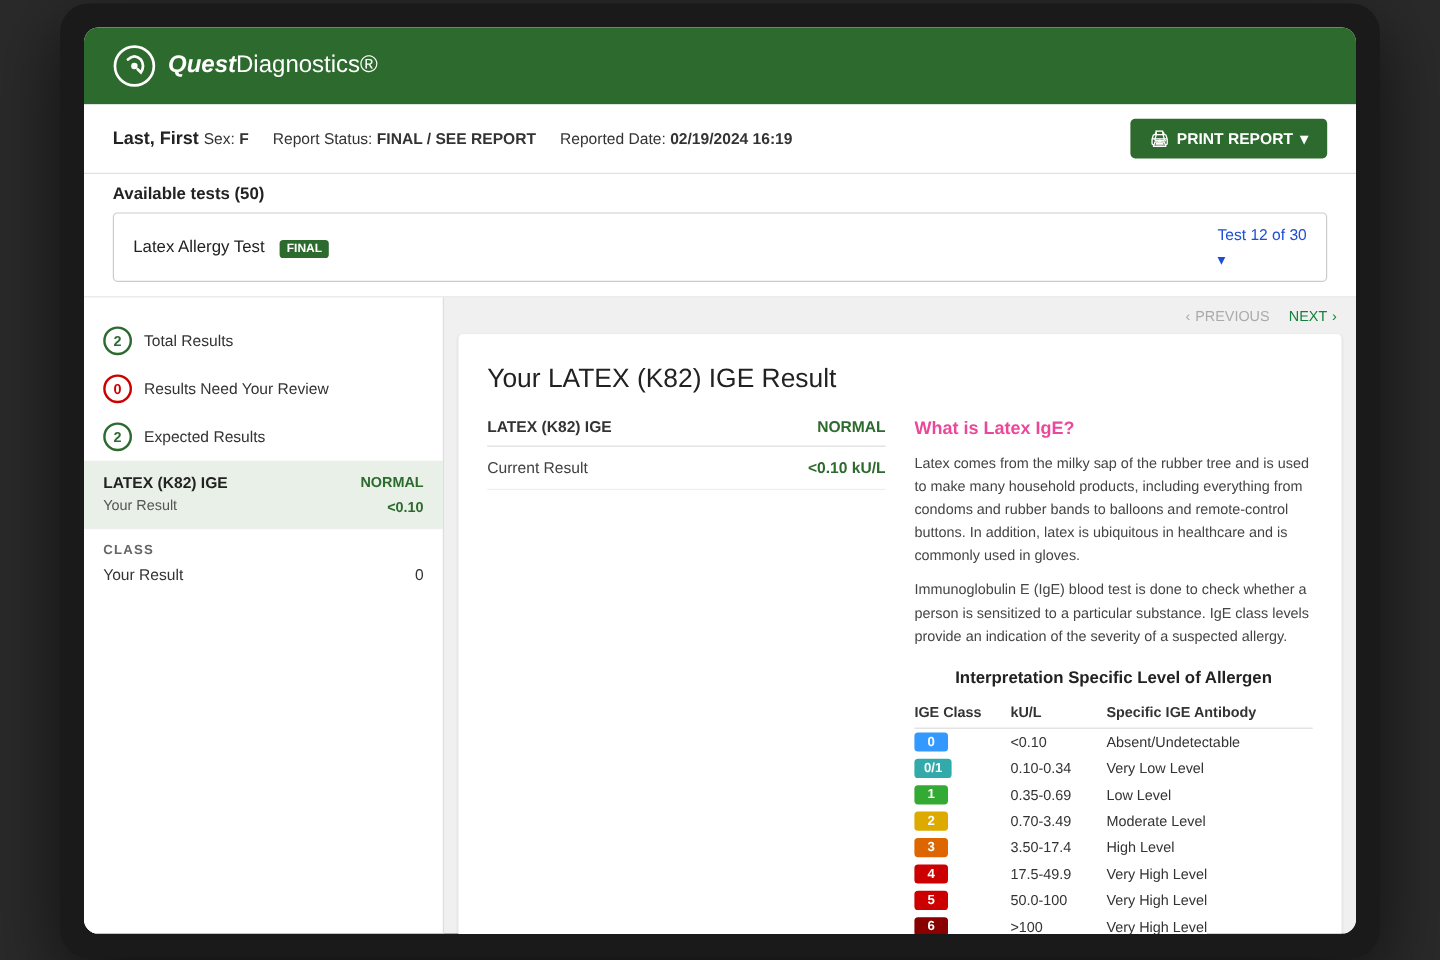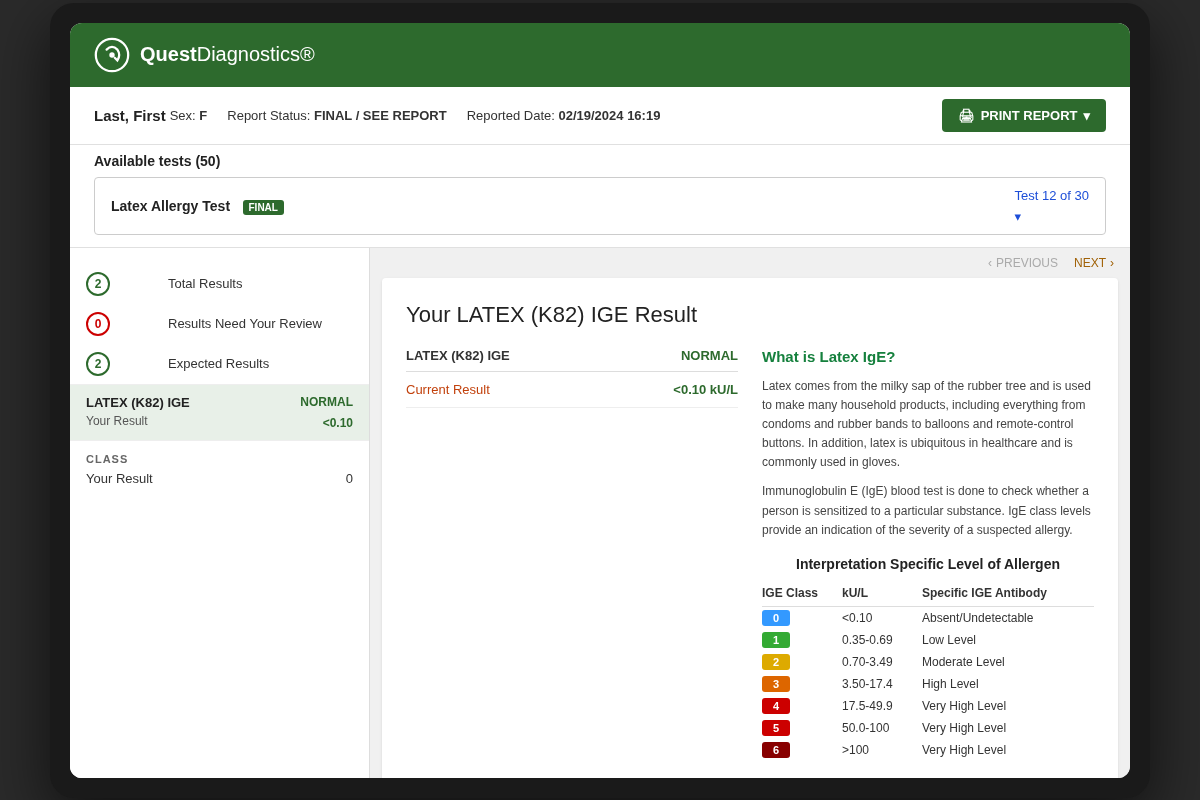--- a/index.html
+++ b/index.html
@@ -39,20 +39,21 @@
       width: 36px;
       height: 36px;
     }
     .logo-text {
       color: white;
       font-size: 20px;
       font-weight: 300;
     }
     .logo-text strong {
       font-weight: 700;
+      font-style: italic;
     }
     
     .patient-bar {
       background: white;
       padding: 12px 24px;
       display: flex;
       align-items: center;
       justify-content: space-between;
       border-bottom: 1px solid #e0e0e0;
     }
@@ -106,21 +107,21 @@
       border-radius: 4px;
       padding: 10px 16px;
       display: flex;
       justify-content: space-between;
       align-items: center;
       background: white;
       cursor: pointer;
     }
     .test-name {
       font-size: 14px;
-      font-weight: 700;
+      font-weight: 400;
       color: #222;
     }
     .final-badge {
       background: #2d6a2d;
       color: white;
       font-size: 10px;
       font-weight: 700;
       padding: 2px 6px;
       border-radius: 3px;
       margin-left: 8px;
@@ -174,21 +175,20 @@
       color: #2d6a2d;
       flex-shrink: 0;
     }
     .filter-badge.red {
       border-color: #cc0000;
       color: #cc0000;
     }
     .filter-text {
       font-size: 13px;
       color: #333;
-      margin-left: 48px;
     }
     .result-item {
       padding: 10px 16px;
       border-top: 1px solid #eee;
       background: #e8f0e8;
       cursor: pointer;
     }
     .result-item-header {
       display: flex;
       justify-content: space-between;
@@ -238,21 +238,21 @@
     .nav-bar {
       display: flex;
       justify-content: flex-end;
       align-items: center;
       padding: 8px 16px;
       background: #f0f0f0;
       gap: 16px;
     }
     .nav-btn {
       font-size: 12px;
-      color: #a16207;
+      color: #15803d;
       cursor: pointer;
       display: flex;
       align-items: center;
       gap: 4px;
     }
     .nav-btn.disabled {
       color: #aaa;
     }
     .result-card {
       background: white;
@@ -287,31 +287,31 @@
       border-bottom: 1px solid #ddd;
     }
     .result-table-row {
       display: flex;
       justify-content: space-between;
       padding: 10px 0;
       border-bottom: 1px solid #eee;
     }
     .result-table-label {
       font-size: 13px;
-      color: #c2410c;
+      color: #404040;
     }
     .result-table-value {
       font-size: 13px;
       font-weight: 600;
       color: #2d6a2d;
     }
     .what-is-title {
       font-size: 15px;
       font-weight: 700;
-      color: #15803d;
+      color: #ec4899;
       margin-bottom: 12px;
     }
     .what-is-text {
       font-size: 12px;
       color: #444;
       line-height: 1.6;
       margin-bottom: 10px;
     }
     .interpretation-section {
       margin-top: 16px;
@@ -501,20 +501,25 @@
                     <span>IGE Class</span>
                     <span>kU/L</span>
                     <span>Specific IGE Antibody</span>
                   </div>
                   <div class="ige-row">
                     <span><span class="ige-badge bg-blue">0</span></span>
                     <span class="ige-kul">&lt;0.10</span>
                     <span class="ige-desc">Absent/Undetectable</span>
                   </div>
                   <div class="ige-row">
+                    <span><span class="ige-badge bg-teal">0/1</span></span>
+                    <span class="ige-kul">0.10-0.34</span>
+                    <span class="ige-desc">Very Low Level</span>
+                  </div>
+                  <div class="ige-row">
                     <span><span class="ige-badge bg-green">1</span></span>
                     <span class="ige-kul">0.35-0.69</span>
                     <span class="ige-desc">Low Level</span>
                   </div>
                   <div class="ige-row">
                     <span><span class="ige-badge bg-yellow">2</span></span>
                     <span class="ige-kul">0.70-3.49</span>
                     <span class="ige-desc">Moderate Level</span>
                   </div>
                   <div class="ige-row">

